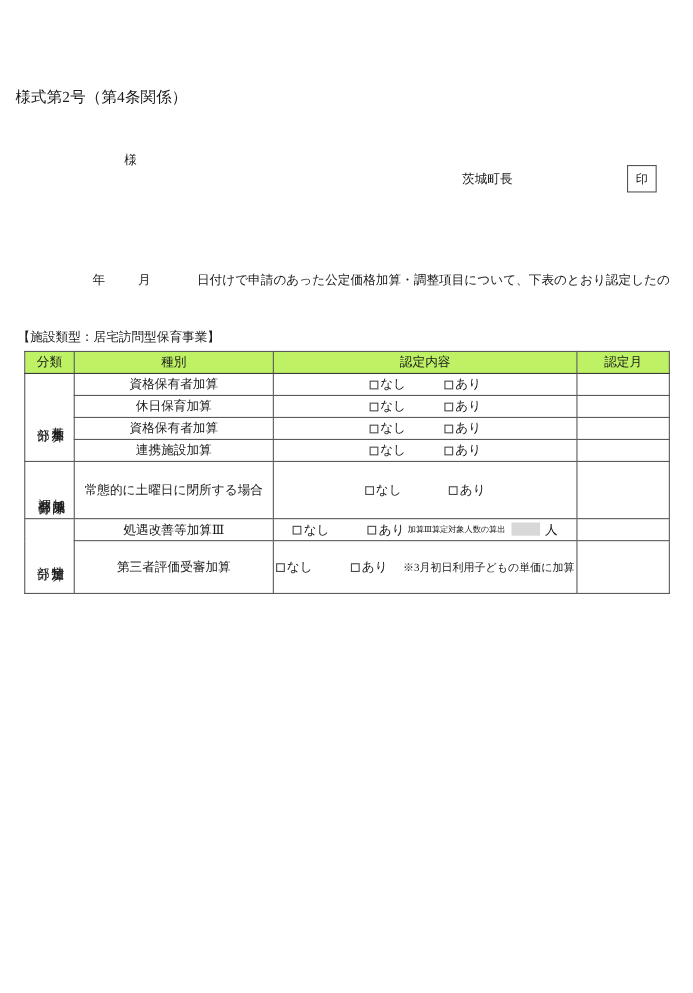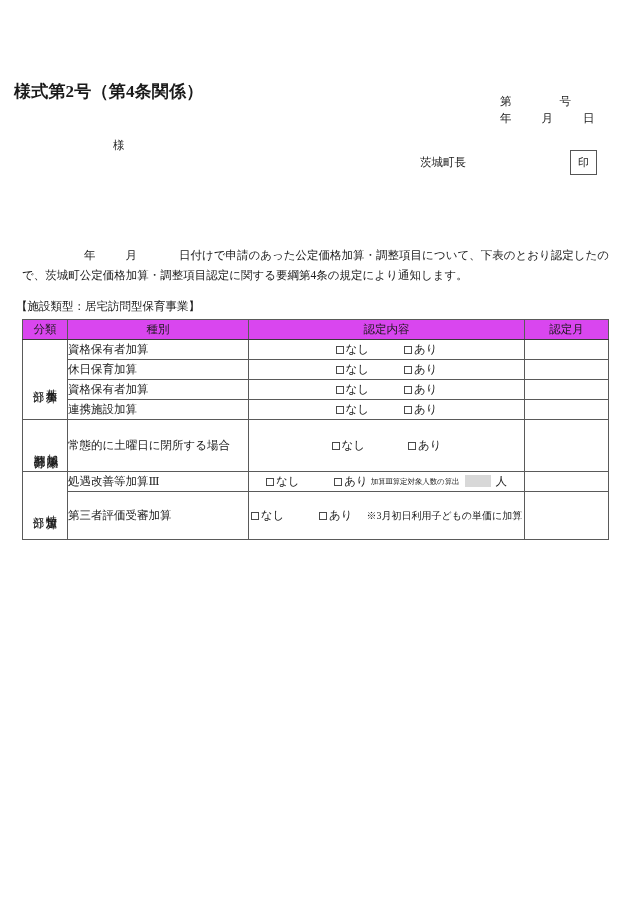--- a/index.html
+++ b/index.html
@@ -19,24 +19,23 @@
   .page {
     position: absolute;
     inset: 0;
   }
 
   
   .form-no {
     position: absolute;
     left: 14px;
     top: 80px;
-    font-size: 17px;
+    font-size: 14px;
     letter-spacing: 0.2px;
     white-space: nowrap;
-    font-weight: bold;
   }
 
   .doc-no-block {
     position: absolute;
     left: 500px;
     top: 93px;
     font-size: 11.5px;
     line-height: 17px;
     white-space: nowrap;
   }
@@ -132,21 +131,21 @@
 
   .cert-table th,
   .cert-table td {
     border: 1px solid #5a5a5a;
     padding: 0;
     vertical-align: middle;
     font-weight: normal;
   }
 
   .cert-table thead th {
-    background: #d946ef;
+    background: #bef264;
     text-align: center;
     height: 19px;
     font-size: 11.5px;
     border-bottom: 1px solid #3a3a3a;
   }
 
   
   .cert-table td.row-inner-top { border-top: 1px solid #bcbcbc; }
   .cert-table td.block-top     { border-top: 1px solid #3a3a3a; }
 
@@ -164,21 +163,21 @@
   .vert-label span {
     writing-mode: vertical-rl;
     text-orientation: upright;
     letter-spacing: 1px;
     font-size: 11.5px;
     line-height: 1.05;
   }
 
   .type-cell {
     padding-left: 8px;
-    text-align: left;
+    text-align: center;
   }
   .content-cell {
     padding-left: 7px;
     text-align: center;
     white-space: nowrap;
     margin-left: 15px;
   }
   .month-cell { }
 
   .chk {
@@ -220,35 +219,30 @@
   .h-spec1  { height: 20px; }
   .h-spec2  { height: 48px; }
 </style>
 </head>
 <body>
 
 <div class="page">
 
   <div class="form-no">様式第2号（第4条関係）</div>
 
-  <div class="doc-no-block">
-    <span class="doc-no-row"><span>第</span><span class="sp-wide"></span><span>号</span></span>
-    <span class="doc-no-row"><span>年</span><span class="sp-mid"></span><span>月</span><span class="sp-mid"></span><span>日</span></span>
-  </div>
 
   <div class="addressee">様</div>
 
   <div class="issuer">茨城町長</div>
 
   <div class="seal-box">印</div>
 
 
   <div class="body-para">
     <span class="indent-date"></span><span>年</span><span class="gap-sm"></span><span>月</span><span class="gap-md"></span><span>日付けで申請のあった公定価格加算・調整項目について、下表のとおり認定したの</span><br>
-    <span>で、茨城町公定価格加算・調整項目認定に関する要綱第4条の規定により通知します。</span>
   </div>
 
   <div class="facility-type">【施設類型：居宅訪問型保育事業】</div>
 
   <table class="cert-table">
     <colgroup>
       <col class="c-class">
         <col class="c-type">
         <col class="c-content">
         <col class="c-month">

